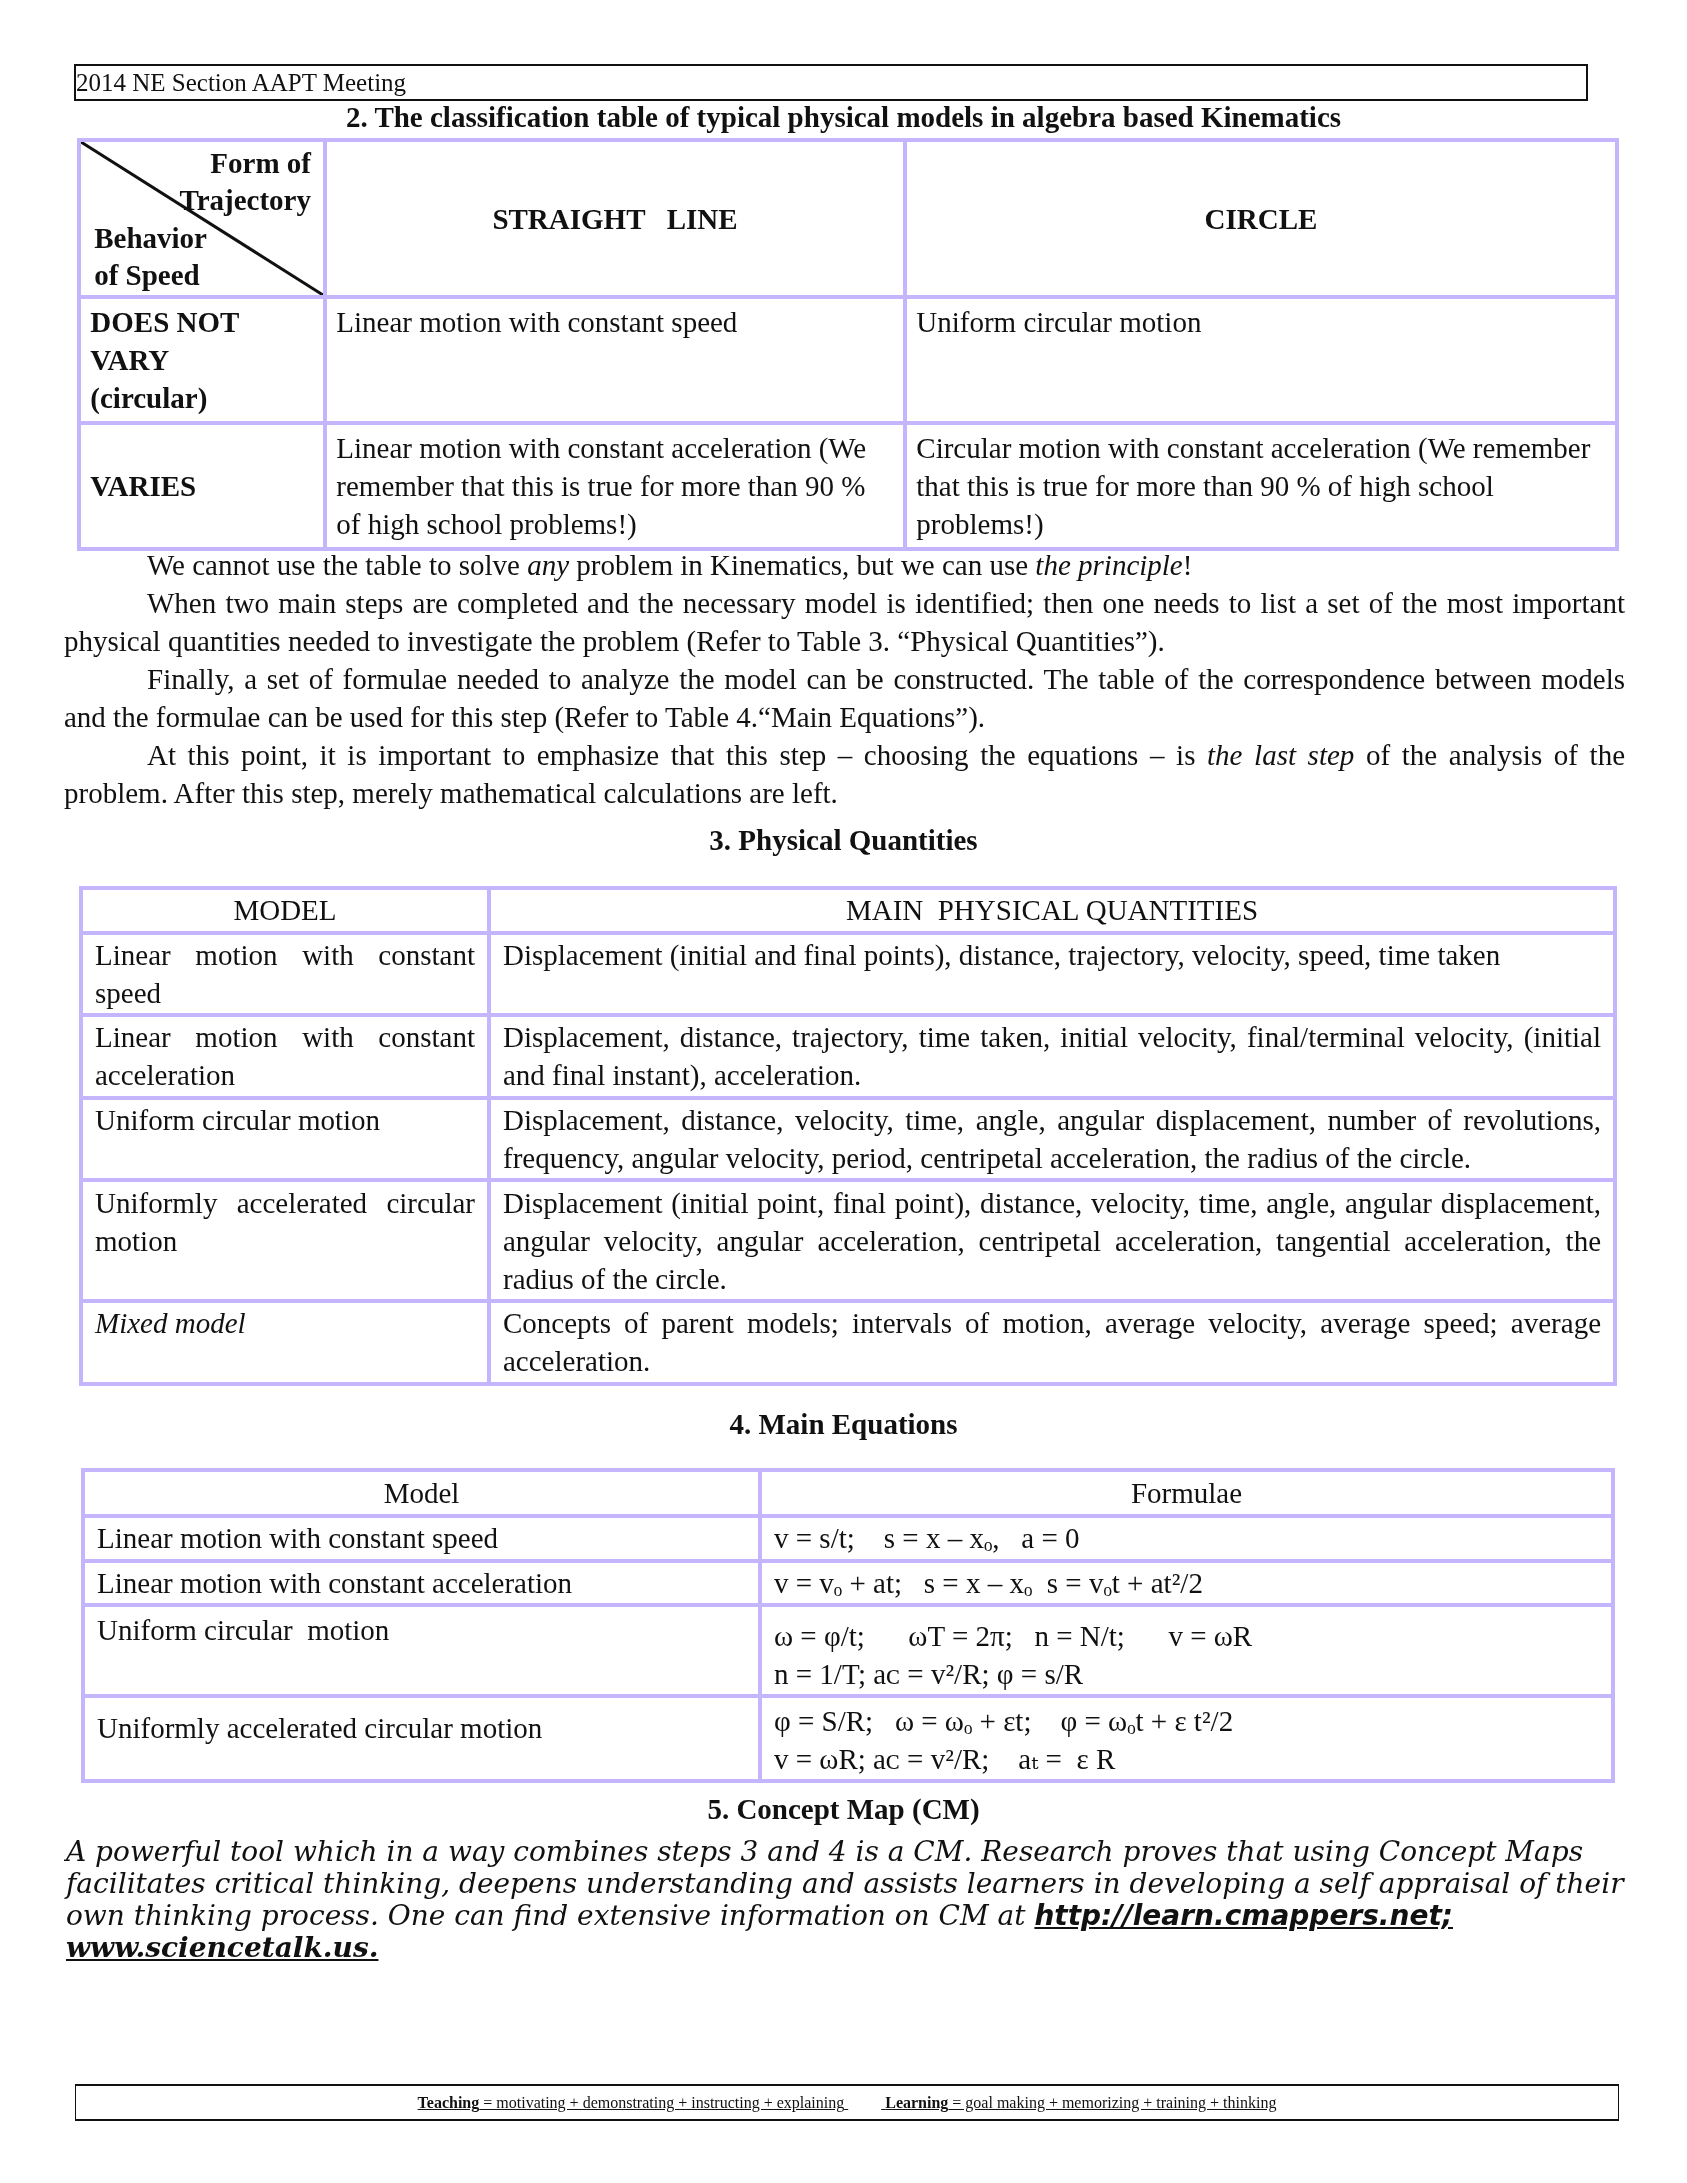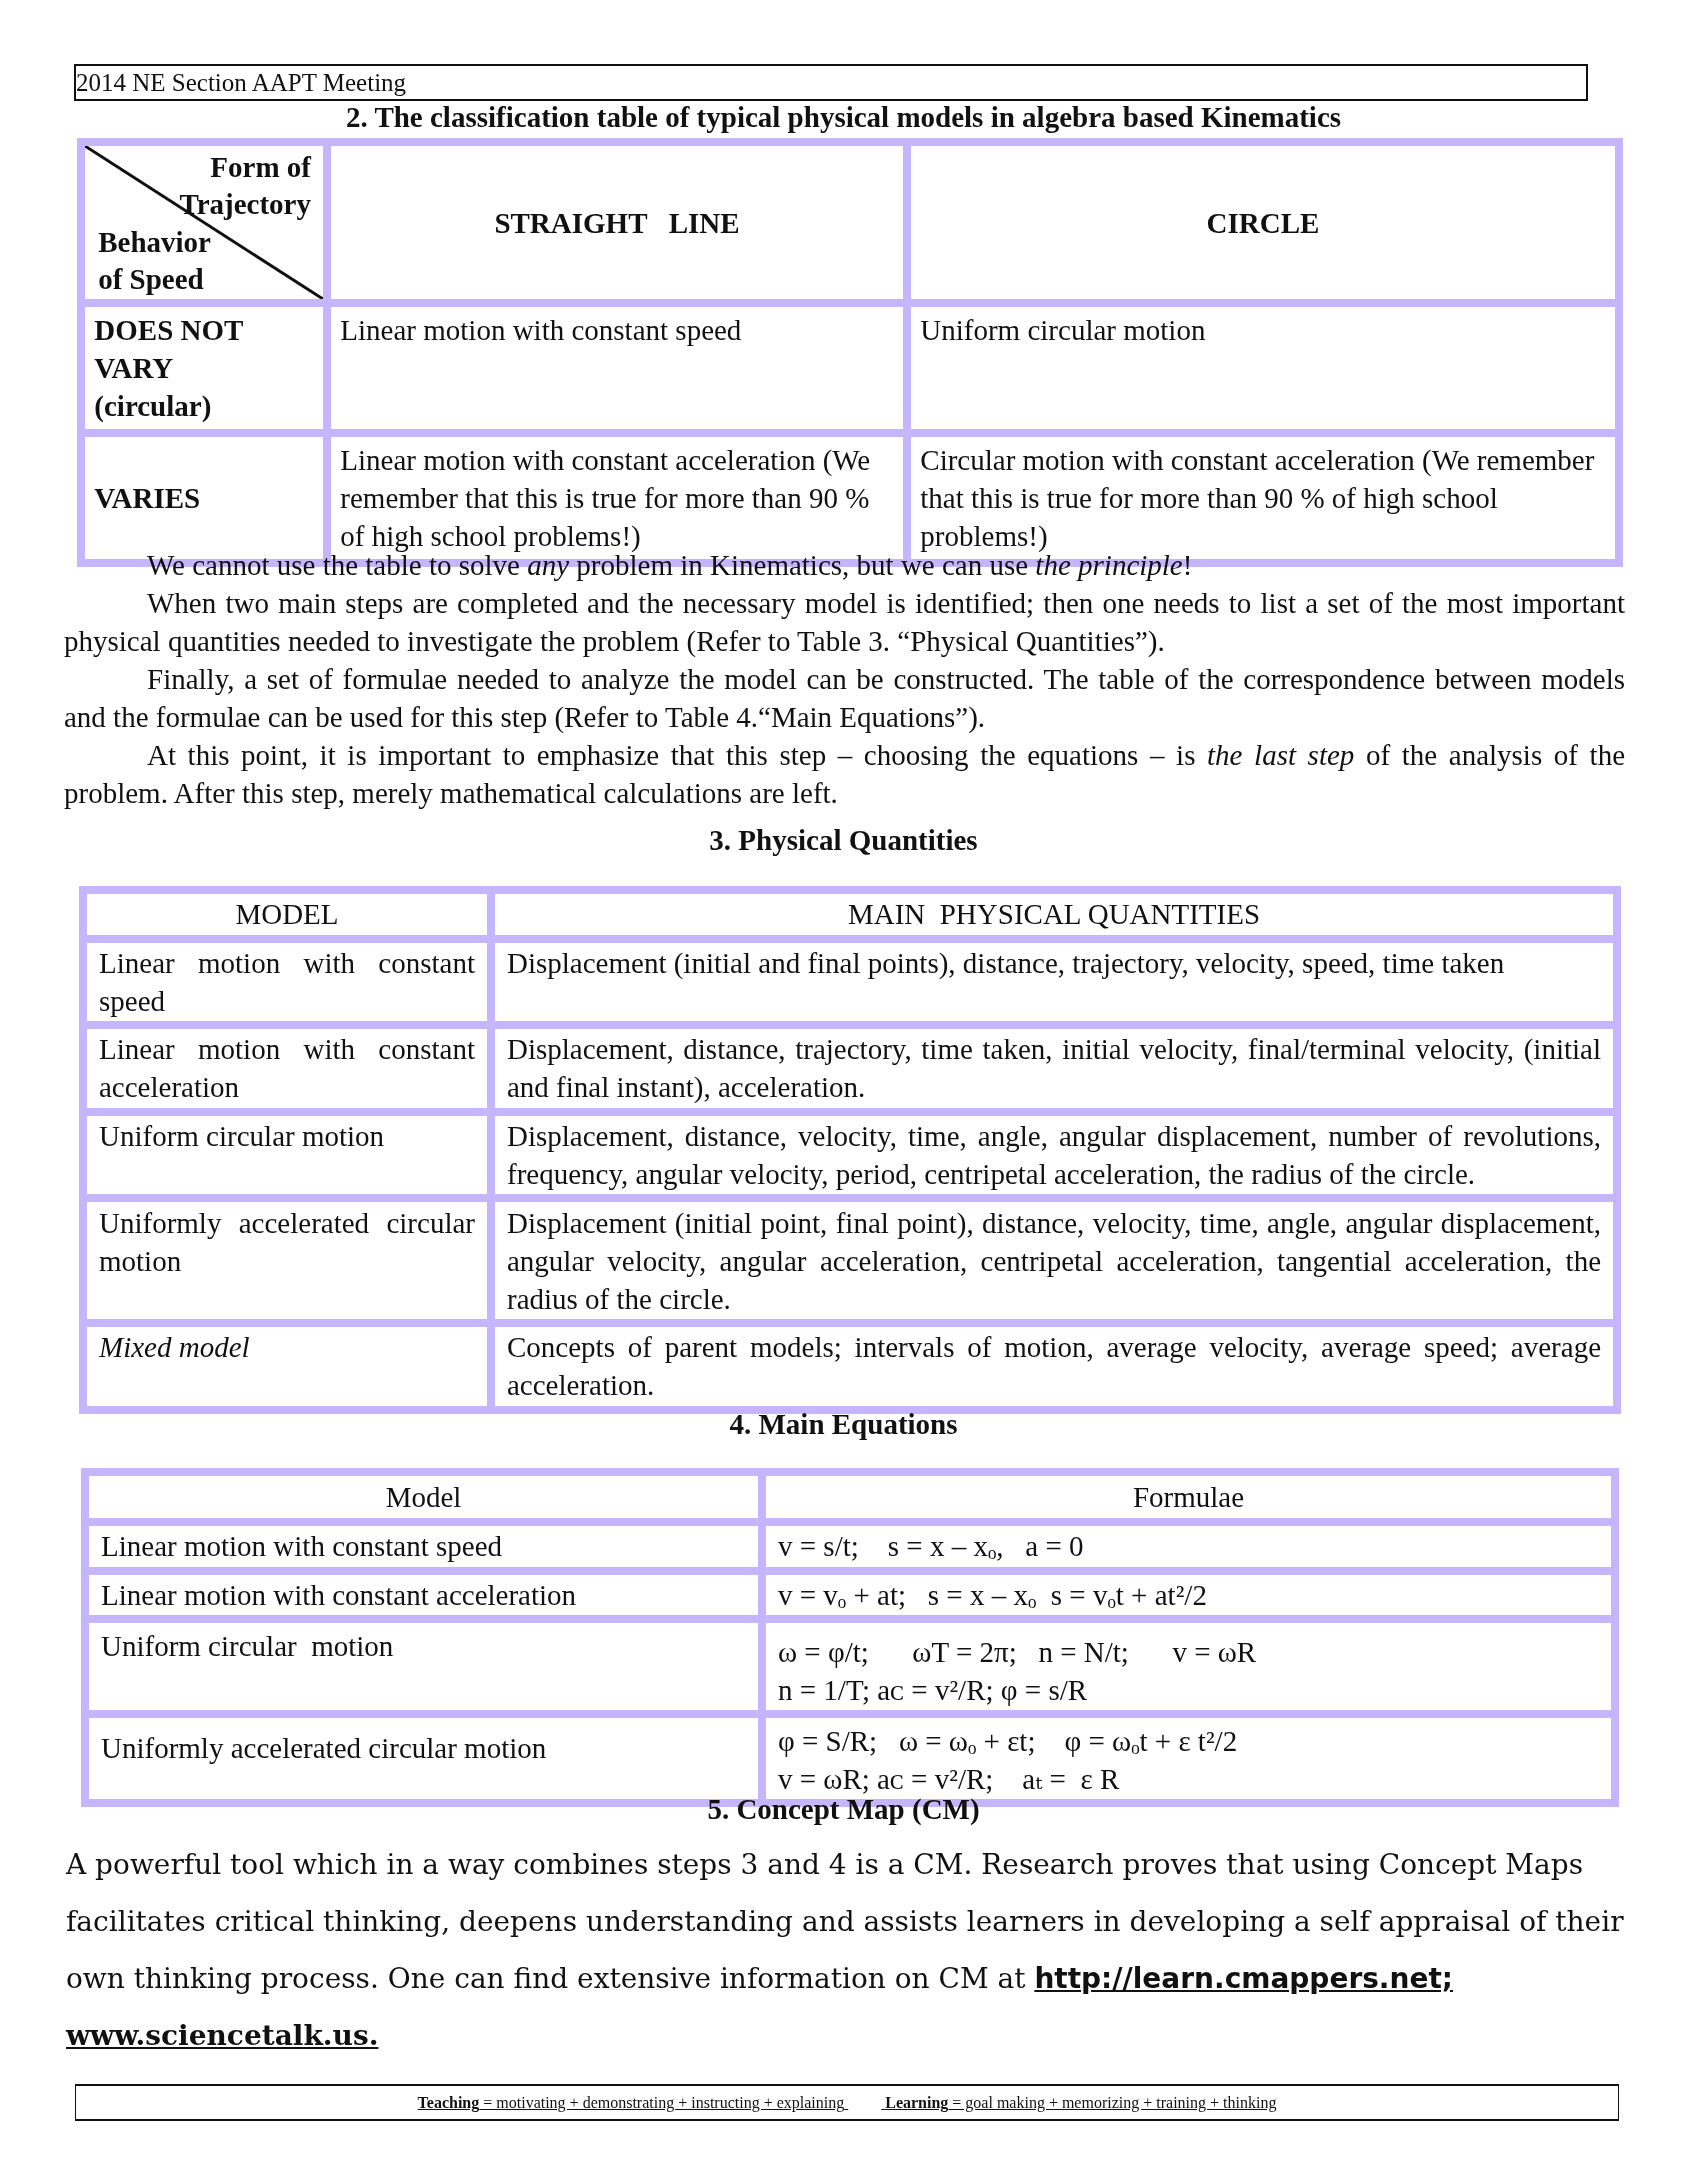--- a/index.html
+++ b/index.html
@@ -10,21 +10,21 @@
   .abs { position: absolute; }
   .header-box {
     left: 74px; top: 64px; width: 1510px; height: 33px;
     border: 2px solid #111; border-top-width: 2.6px; border-bottom-width: 2.6px;
     font-size: 25px; line-height: 34px;
   }
   .heading {
     left: 66px; width: 1555px; text-align: center; font-weight: bold; font-size: 29px;
   }
   table { border-collapse: collapse; position: absolute; table-layout: fixed; }
-  td, th { border: 8px solid #c4b5fd; vertical-align: top; }
+  td, th { border: 4px solid #c4b5fd; vertical-align: top; }
   
   #t2 { left: 77px; top: 138px; width: 1538px; font-size: 29px; }
   #t2 td { padding: 4px 9.3px; line-height: 38px; }
   #t2 .corner { position: relative; height: 153px; padding: 0; }
   #t2 .corner svg { position: absolute; left: 0; top: 0; width: 100%; height: 100%; }
   #t2 .corner .c-top { position: absolute; right: 12px; top: 2.6px; text-align: right; font-weight: bold; line-height: 37px; }
   #t2 .corner .c-bot { position: absolute; left: 13.2px; bottom: 1.3px; font-weight: bold; line-height: 37px; }
   #t2 .colhead { text-align: center; vertical-align: middle; font-weight: bold; }
   #t2 .rowhead { font-weight: bold; }
   #t2 .vmid { vertical-align: middle; }
@@ -33,21 +33,21 @@
   .para p { margin: 0; text-indent: 83px; }
   
   #t3 { left: 79px; top: 886px; width: 1534px; font-size: 29px; }
   #t3 td { padding: 1.3px 12px; line-height: 38px; text-align: justify; }
   #t3 .hd { text-align: center; padding: 1.3px 0; }
   #t4 { left: 81px; top: 1468px; width: 1531px; font-size: 29px; }
   #t4 td { padding: 1.3px 12px; line-height: 38px; }
   #t4 .hd { text-align: center; padding: 2.6px 0; line-height: 37px; }
   .f-line { display: block; white-space: pre; }
   
-  .cm-para { left: 66px; width: 1575px; font-family: "DejaVu Serif", serif; font-size: 28px; line-height: 57px; }
+  .cm-para { left: 66px; width: 1575px; font-family: "DejaVu Serif", serif; font-size: 28px; line-height: 32px; font-style: italic; }
   .link { font-family: "DejaVu Sans", sans-serif; font-weight: bold; text-decoration: underline; color: #111; }
   .link2 { font-family: "DejaVu Serif", serif; font-weight: bold; text-decoration: underline; color: #111; }
   .footer-box {
     left: 75px; top: 2084px; width: 1542px; height: 33px;
     border: 1.3px solid #111; border-top-width: 2.6px; border-bottom-width: 2.6px;
     text-align: center; font-size: 16px; line-height: 34px; text-decoration: underline;
   }
   .footer-box b { font-weight: bold; }
   .italic { font-style: italic; }
 </style>

